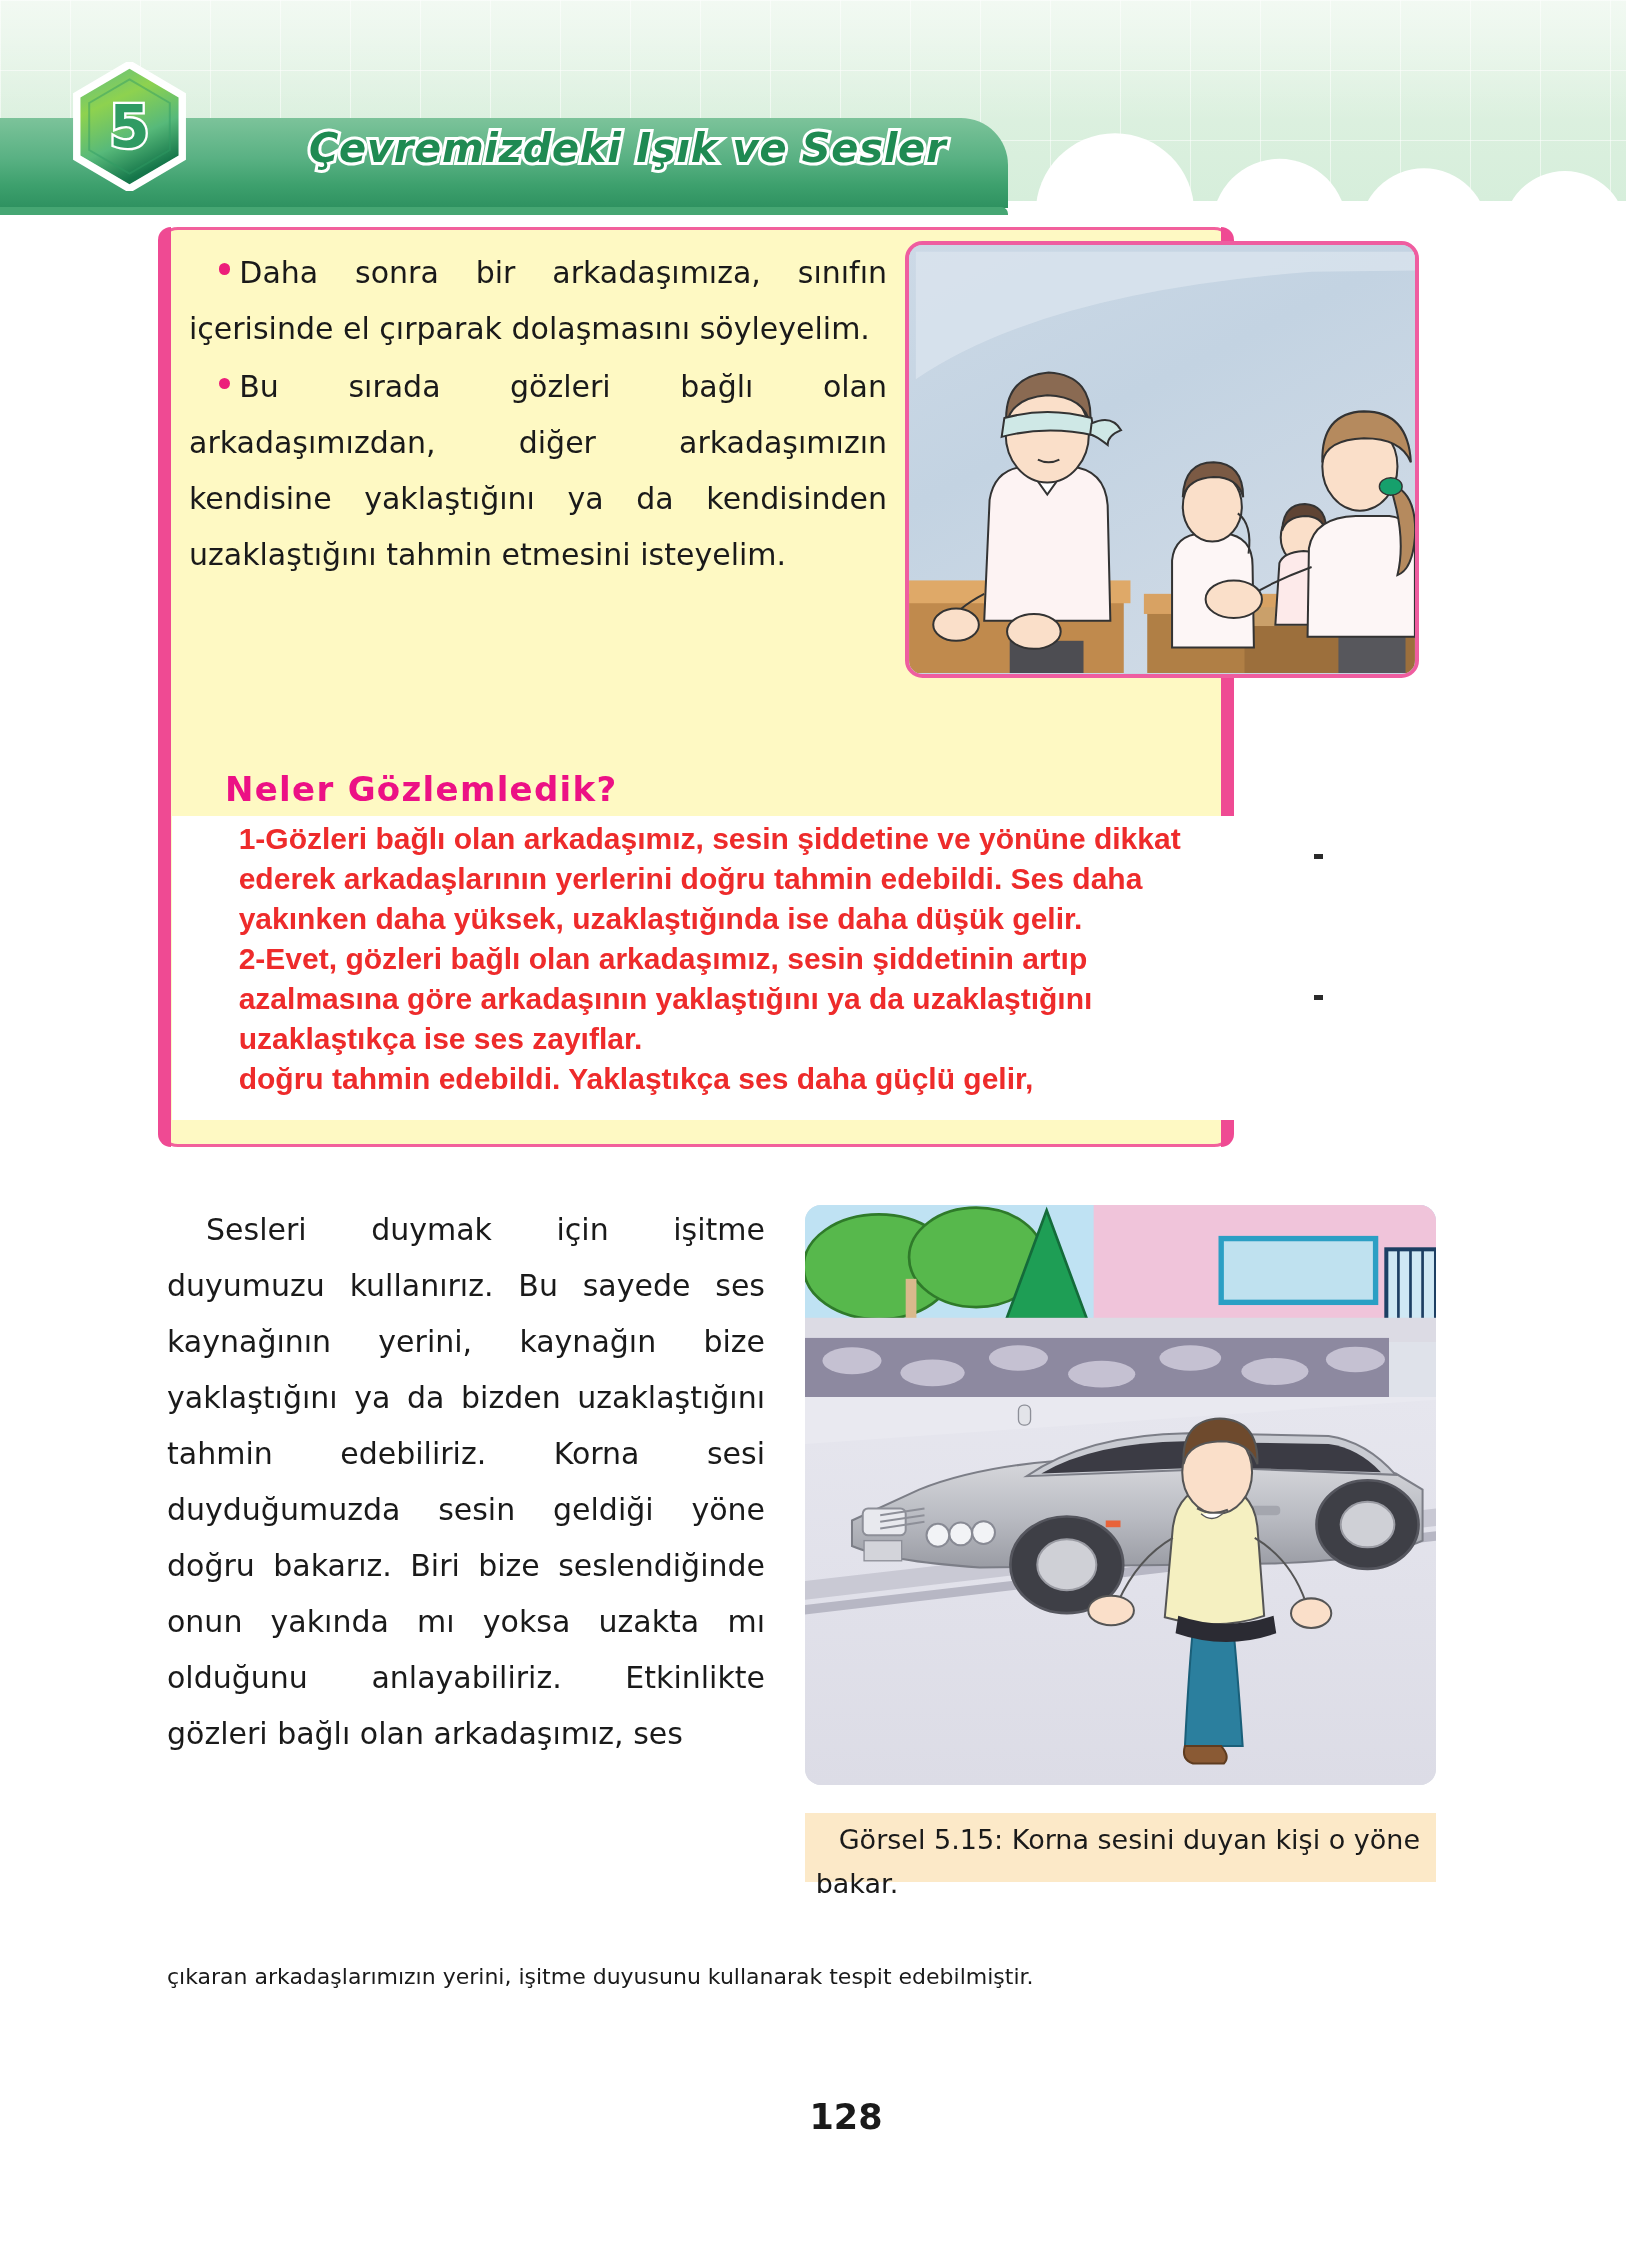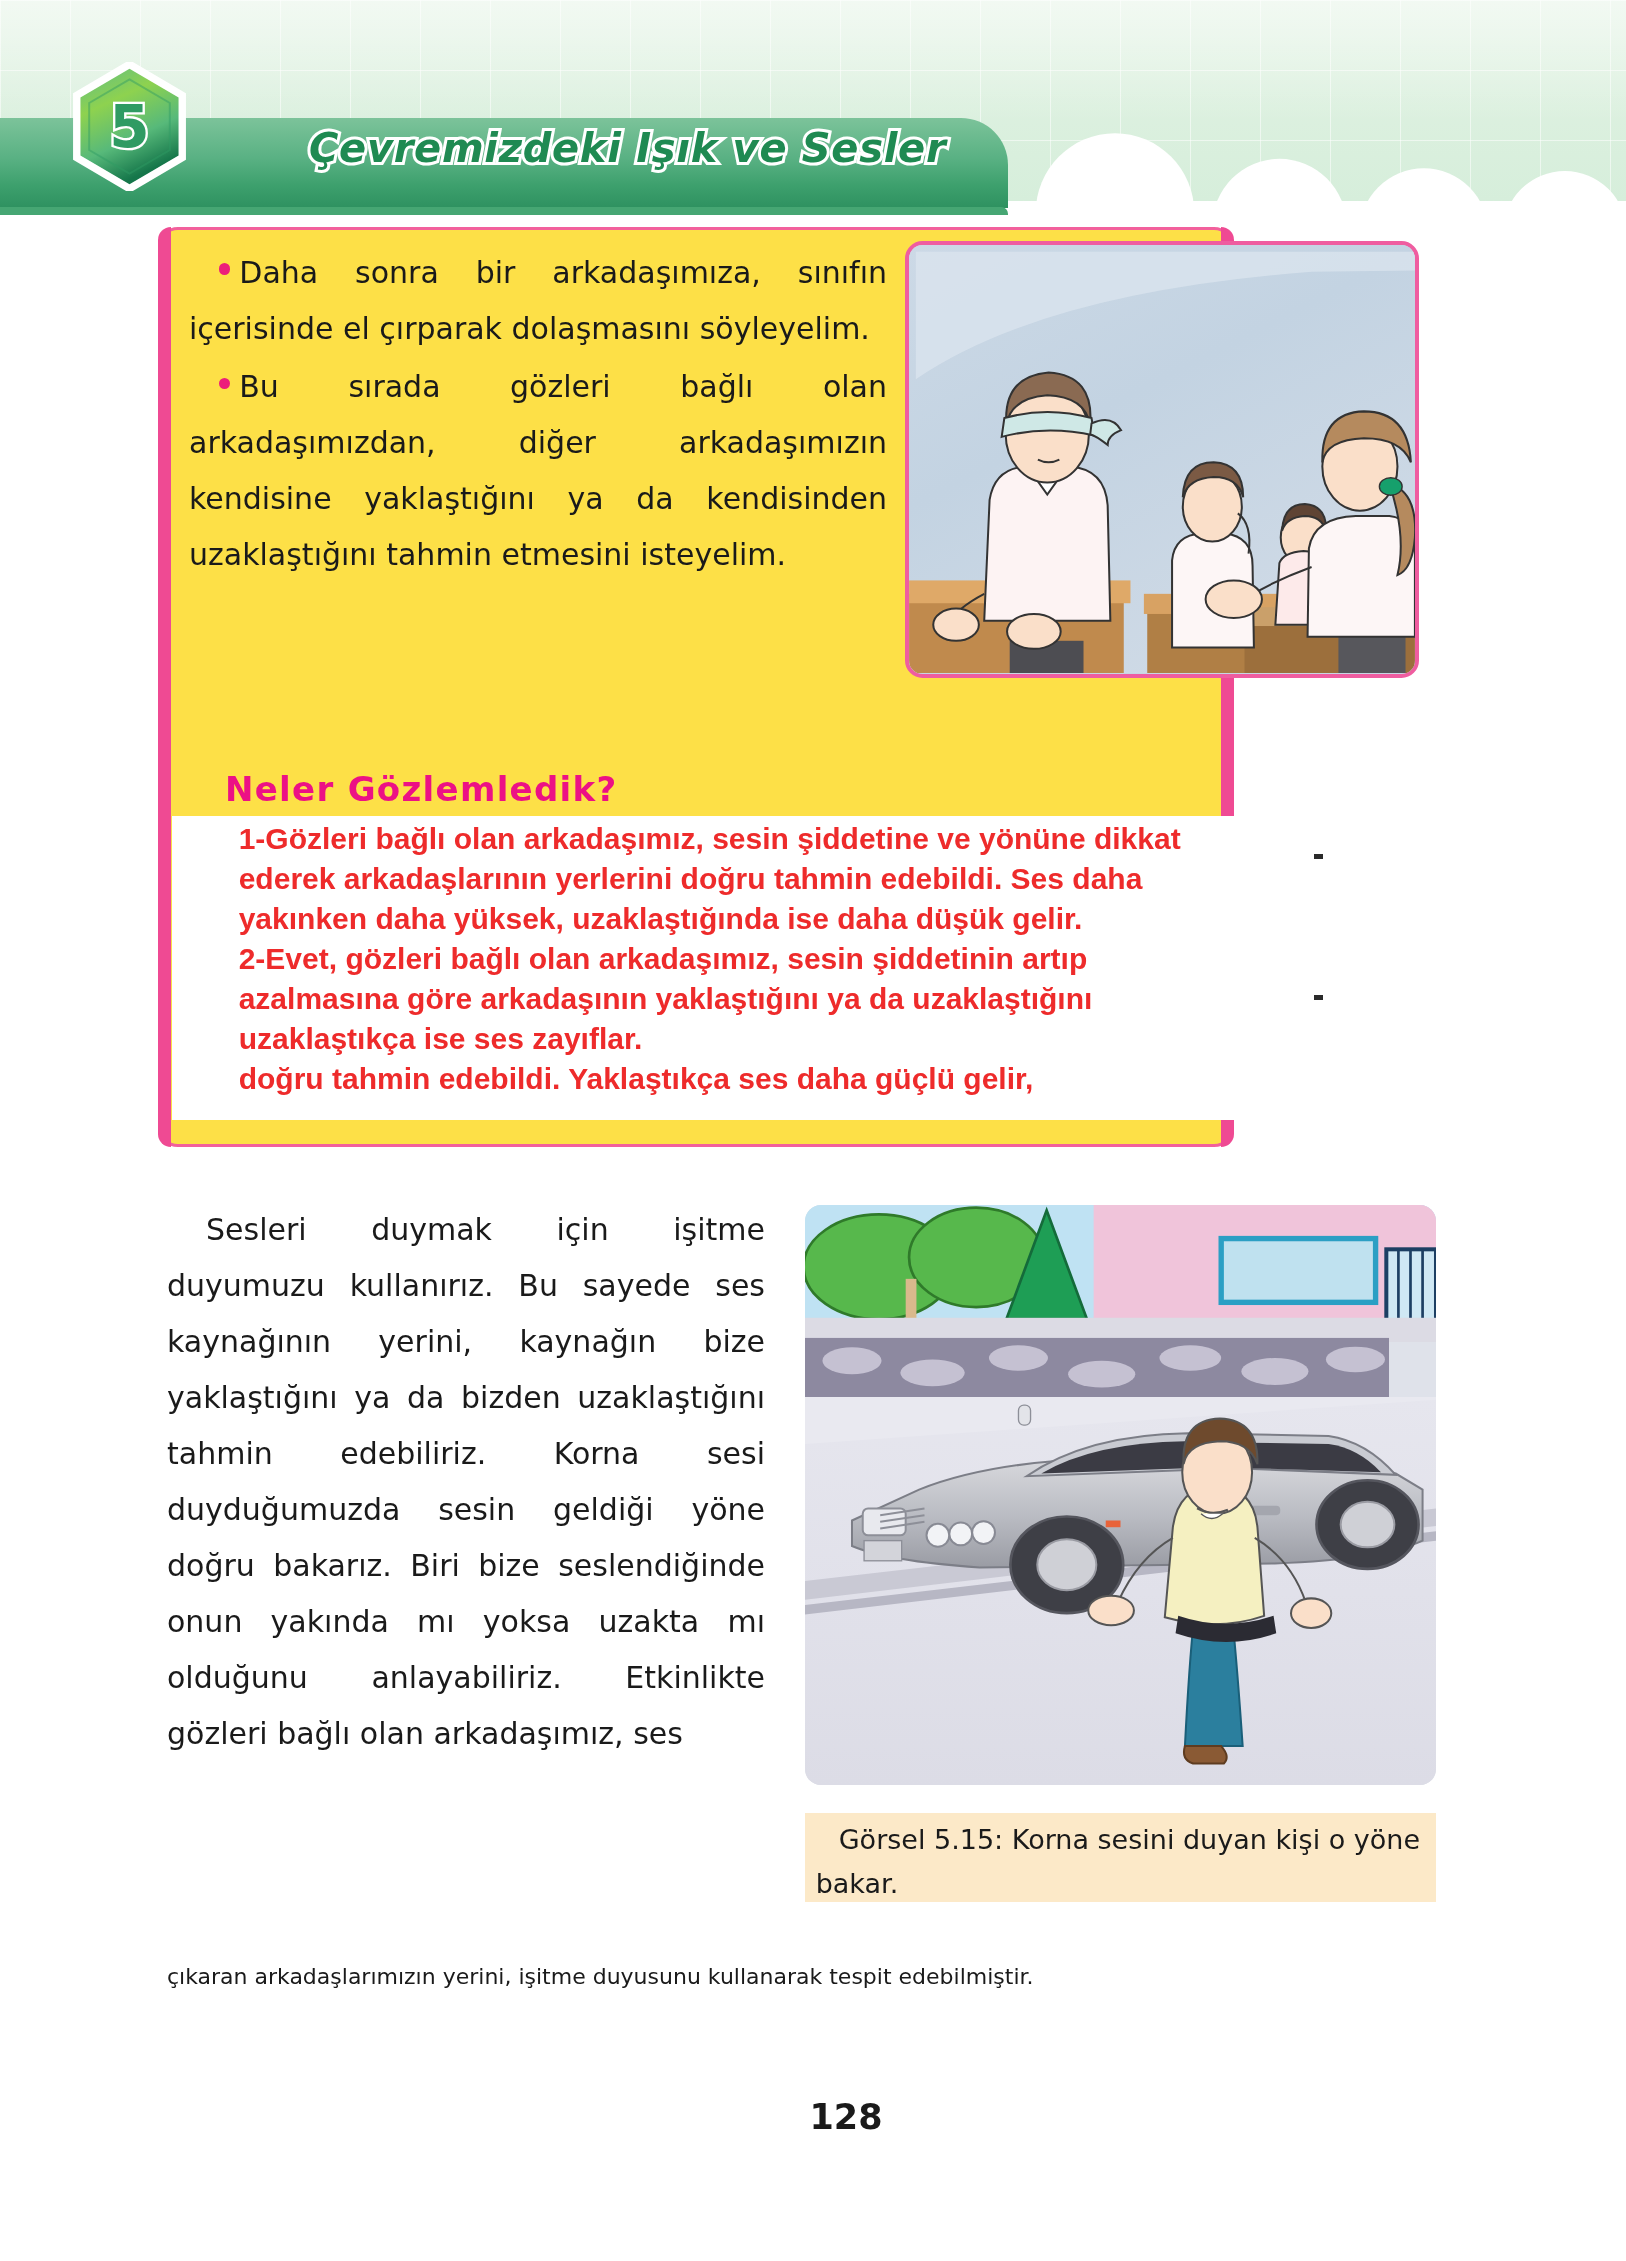--- a/index.html
+++ b/index.html
@@ -100,21 +100,21 @@
     paint-order: stroke fill;
   }
 
   
   .activity-box {
     position: absolute;
     left: 158px;
     top: 227px;
     width: 1076px;
     height: 920px;
-    background: #fde047;
+    background: #fef9c3;
     border: 3.4px solid #f2609c;
     border-radius: 20px;
   }
   .activity-box .left-bar {
     position: absolute;
     left: -3.4px; top: -3.4px;
     width: 13.4px;
     height: calc(100% + 6.7px);
     background: #ef4a93;
     border-radius: 20px 0 0 20px;
@@ -230,21 +230,21 @@
     border-radius: 16px;
     overflow: hidden;
     background: #dfe2ea;
   }
 
   .figure-caption {
     position: absolute;
     left: 805px;
     top: 1813px;
     width: 631px;
-    height: 89px;
+    height: 69px;
     background: #fce9c8;
     font-family: "DejaVu Sans", sans-serif;
     font-size: 27px;
     line-height: 44px;
     color: #1a1a1a;
     padding: 5.4px 10.7px 0 10.7px;
     text-indent: 23px;
   }
 
   .tail-text {

